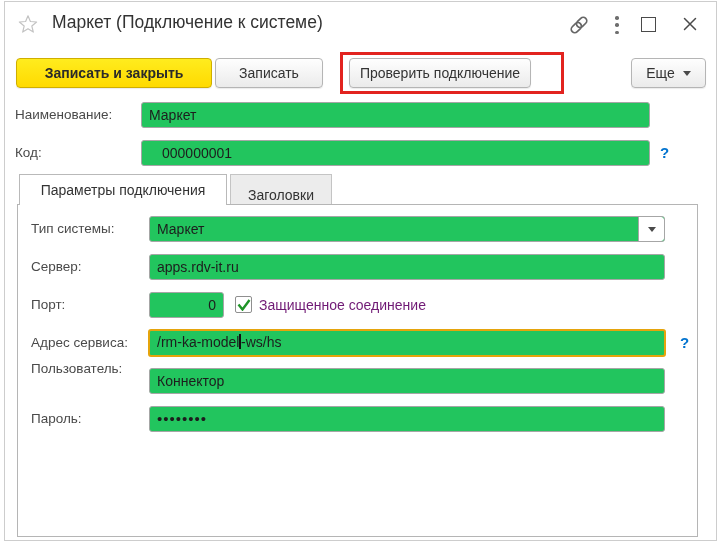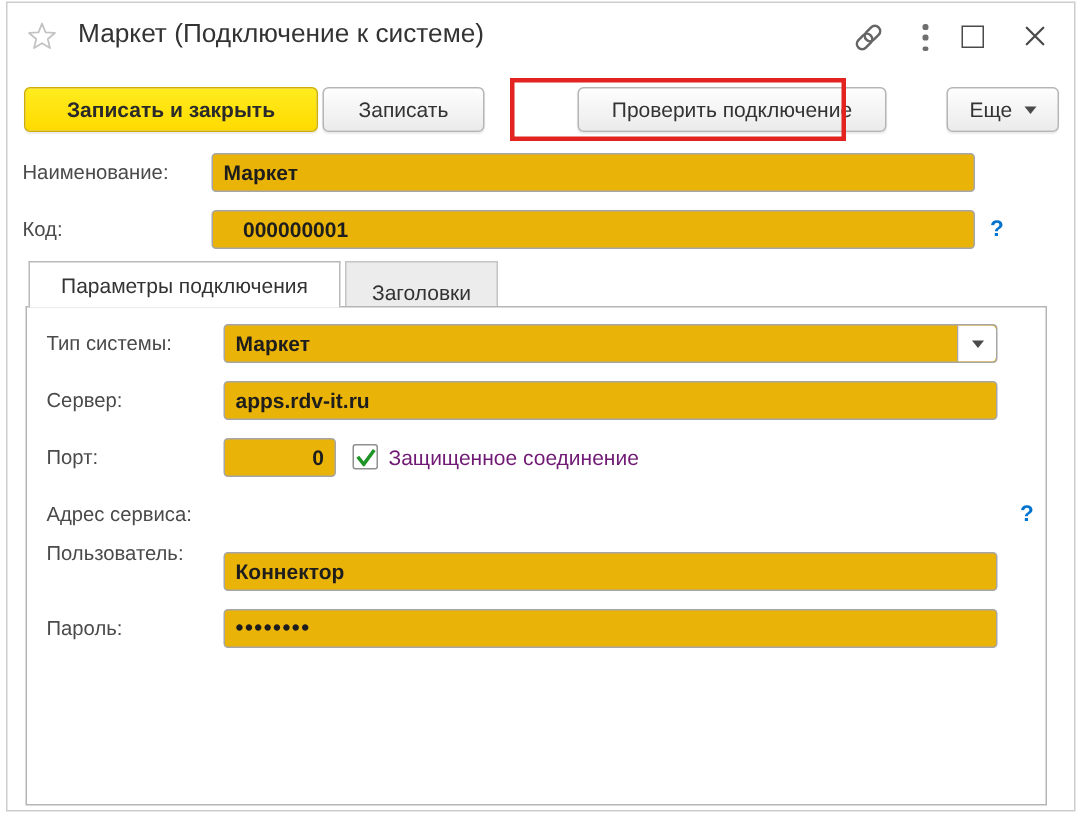--- a/index.html
+++ b/index.html
@@ -20,32 +20,32 @@
 
   
   .btn { position: absolute; height: 30px; border: 1px solid #b5b5b5; border-radius: 4px;
     background: linear-gradient(#fefefe, #ebebeb); color: #333; font-size: 14px;
     display: flex; align-items: center; justify-content: center; cursor: pointer;
     box-shadow: 0 1px 1px rgba(0,0,0,.08); white-space: nowrap; }
   .btn-primary { background: linear-gradient(#ffec1e, #ffda00); border-color: #cfae00;
     font-weight: bold; color: #2a2a2a; }
   .btn-save-close { left: 11px; top: 56px; width: 196px; }
   .btn-save { left: 210px; top: 56px; width: 108px; }
-  .btn-check { left: 344px; top: 56px; width: 206px; margin-left: 36px; }
+  .btn-check { left: 344px; top: 56px; width: 182px; }
   .btn-more { left: 626px; top: 56px; width: 75px; }
   .caret-down { display: inline-block; width: 0; height: 0; margin-left: 8px;
     border-left: 4px solid transparent; border-right: 4px solid transparent; border-top: 5px solid #4a4a4a; }
   .red-box { position: absolute; left: 335px; top: 50px; width: 224px; height: 42px;
     border: 3px solid #e2231f; pointer-events: none; }
 
   
   .lbl { position: absolute; font-size: 13.5px; color: #4a4a4a; line-height: 26px; white-space: nowrap; }
-  .input { position: absolute; height: 26px; background: #eab308; border: 1px solid #a6a6a6;
+  .input { position: absolute; height: 26px; background: #22c55e; border: 1px solid #a6a6a6;
     border-radius: 3px; font-size: 14px; color: #1d1d1d; line-height: 24px;
-    padding: 0 7px; cursor: text; white-space: nowrap; overflow: hidden; font-weight: bold; }
+    padding: 0 7px; cursor: text; white-space: nowrap; overflow: hidden; }
   .help { position: absolute; color: #0073cf; font-weight: bold; font-size: 15px;
     line-height: 26px; cursor: pointer; }
 
   
   .tab { position: absolute; top: 172px; height: 40px; font-size: 14px; color: #333;
     display: flex; align-items: center; justify-content: center; cursor: pointer; white-space: nowrap; }
   .tab-active { left: 14px; width: 208px; height: 31px; background: #fff;
     border: 1px solid #b9b9b9; border-bottom: none; z-index: 2; }
   .tab-idle { left: 225px; width: 102px; background: #ececec;
     border: 1px solid #c4c4c4; border-bottom: none; }
@@ -139,20 +139,23 @@
     <span>0</span>
   </div>
   <span class="checkbox" style="left:230px; top:294px;">
     <svg width="14" height="12" viewBox="0 0 14 12">
         <path d="M1.5 5.5l4 5L12.5 1" fill="none" stroke="#1f9427" stroke-width="2.4"></path>
       </svg>
   </span>
   <div class="lbl" style="left:254px; top:290px; color:#701a75; font-size:14px;">Защищенное соединение</div>
 
   <div class="lbl" style="left:26px; top:328px;">Адрес сервиса:</div>
+  <div class="input input-focus" style="left:143px; top:327px; width:518px; height:28px;">
+    <span>/rm-ka-model</span><span class="text-caret"></span><span>-ws/hs</span>
+  </div>
   <span class="help" style="left:675px; top:328px;">?</span>
 
   <div class="lbl" style="left:26px; top:354px;">Пользователь:</div>
   <div class="input" style="left:144px; top:366px; width:516px;">
     <span>Коннектор</span>
   </div>
 
   <div class="lbl" style="left:26px; top:404px;">Пароль:</div>
   <div class="input pwd" style="left:144px; top:404px; width:516px;">
     <span>••••••••</span>

